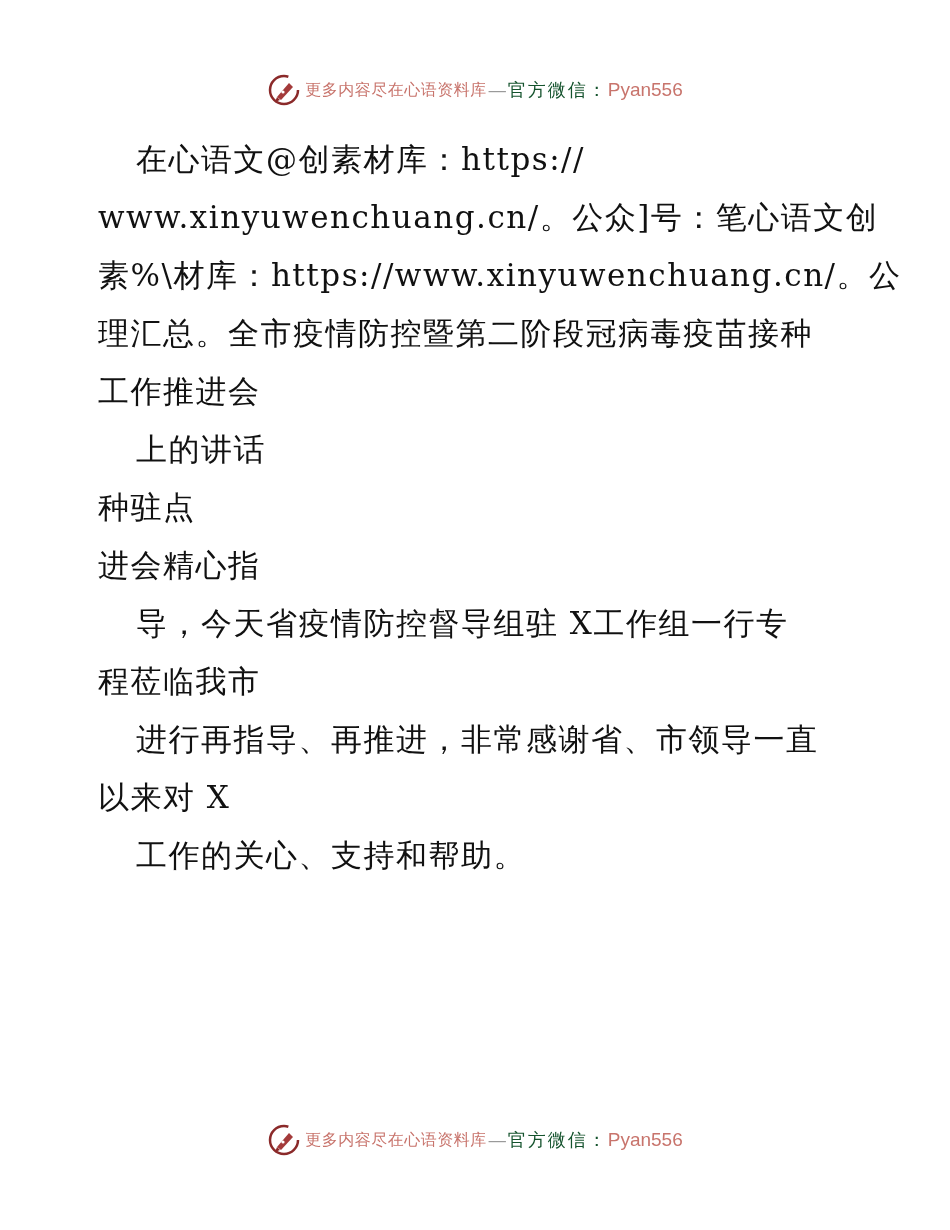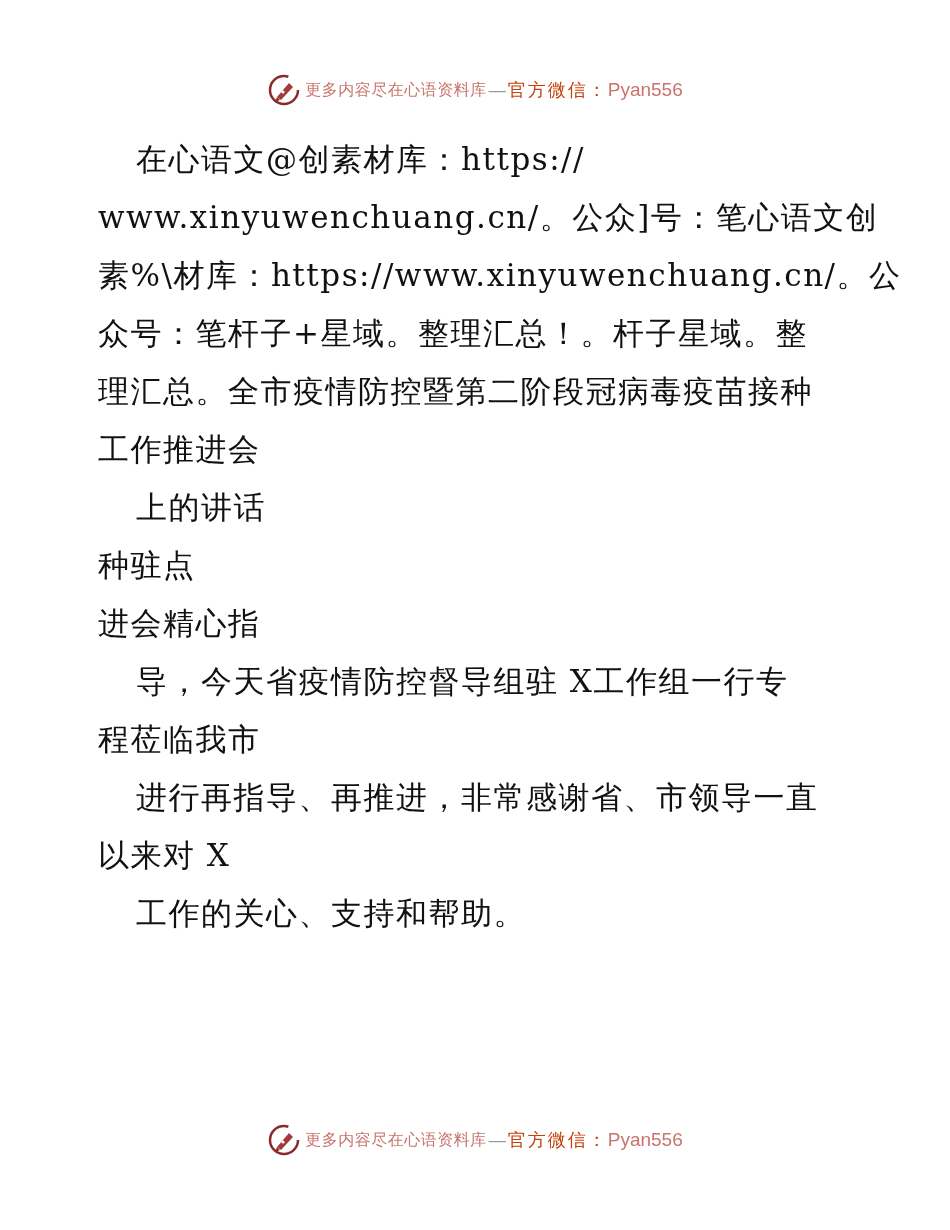--- a/index.html
+++ b/index.html
@@ -40,21 +40,21 @@
       letter-spacing: 0.5px;
     }
     .wm-dash {
       font-size: 19px;
       color: #9a9a9a;
       margin: 0 1px;
     }
     .wm-label {
       font-family: "DejaVu Serif", "Liberation Serif", serif;
       font-size: 18px;
-      color: #c2410c;
+      color: #14532d;
       letter-spacing: 2px;
       text-align: center;
     }
     .wm-id {
       font-family: "Liberation Sans", "DejaVu Sans", sans-serif;
       font-size: 19px;
       color: #c8746c;
       margin-left: 0;
     }
     .content {
@@ -85,21 +85,20 @@
   <span class="wm-main">更多内容尽在心语资料库</span>
   <span class="wm-dash">—</span>
   <span class="wm-label">官方微信：</span>
   <span class="wm-id">Pyan556</span>
 </div>
 
 <div class="content">
   <div class="line indent">在心语文@创素材库：https://</div>
   <div class="line">www.xinyuwenchuang.cn/。公众]号：笔心语文创</div>
   <div class="line">素%\材库：https://www.xinyuwenchuang.cn/。公</div>
-  <div class="line">众号：笔杆子+星域。整理汇总！。杆子星域。整</div>
   <div class="line">理汇总。全市疫情防控暨第二阶段冠病毒疫苗接种</div>
   <div class="line">工作推进会</div>
   <div class="line indent">上的讲话</div>
   <div class="line">种驻点</div>
   <div class="line">进会精心指</div>
   <div class="line indent">导，今天省疫情防控督导组驻 X工作组一行专</div>
   <div class="line">程莅临我市</div>
   <div class="line indent">进行再指导、再推进，非常感谢省、市领导一直</div>
   <div class="line">以来对 X</div>
   <div class="line indent">工作的关心、支持和帮助。</div>

